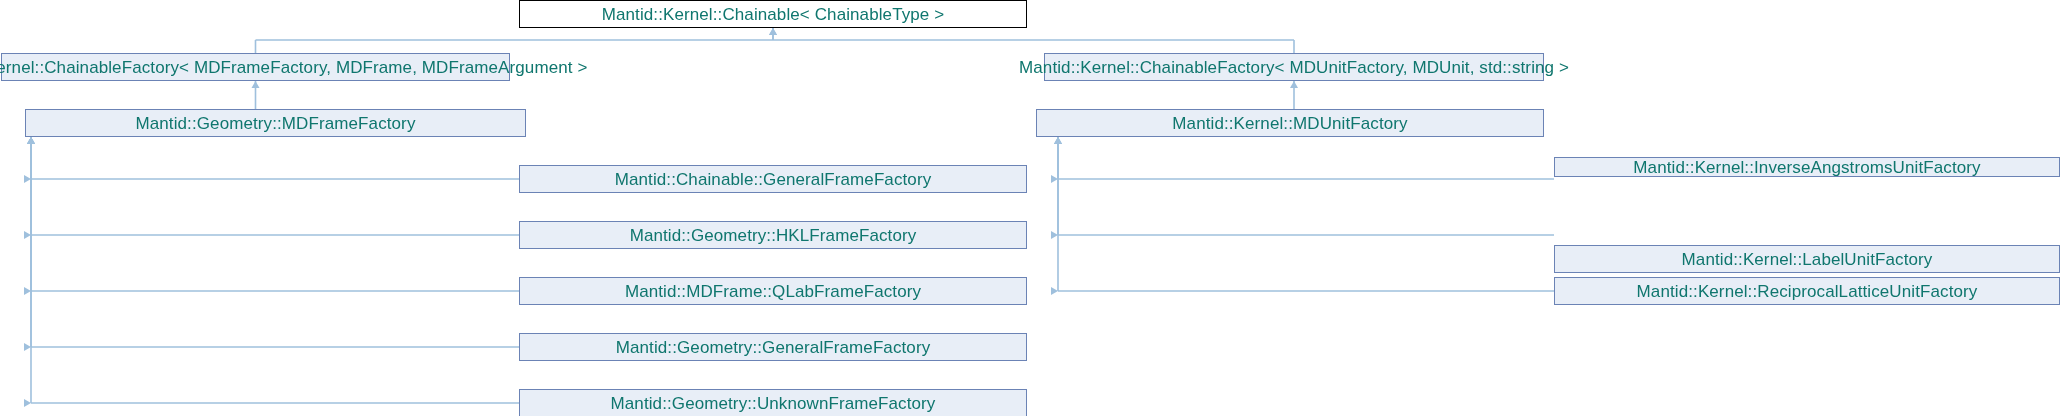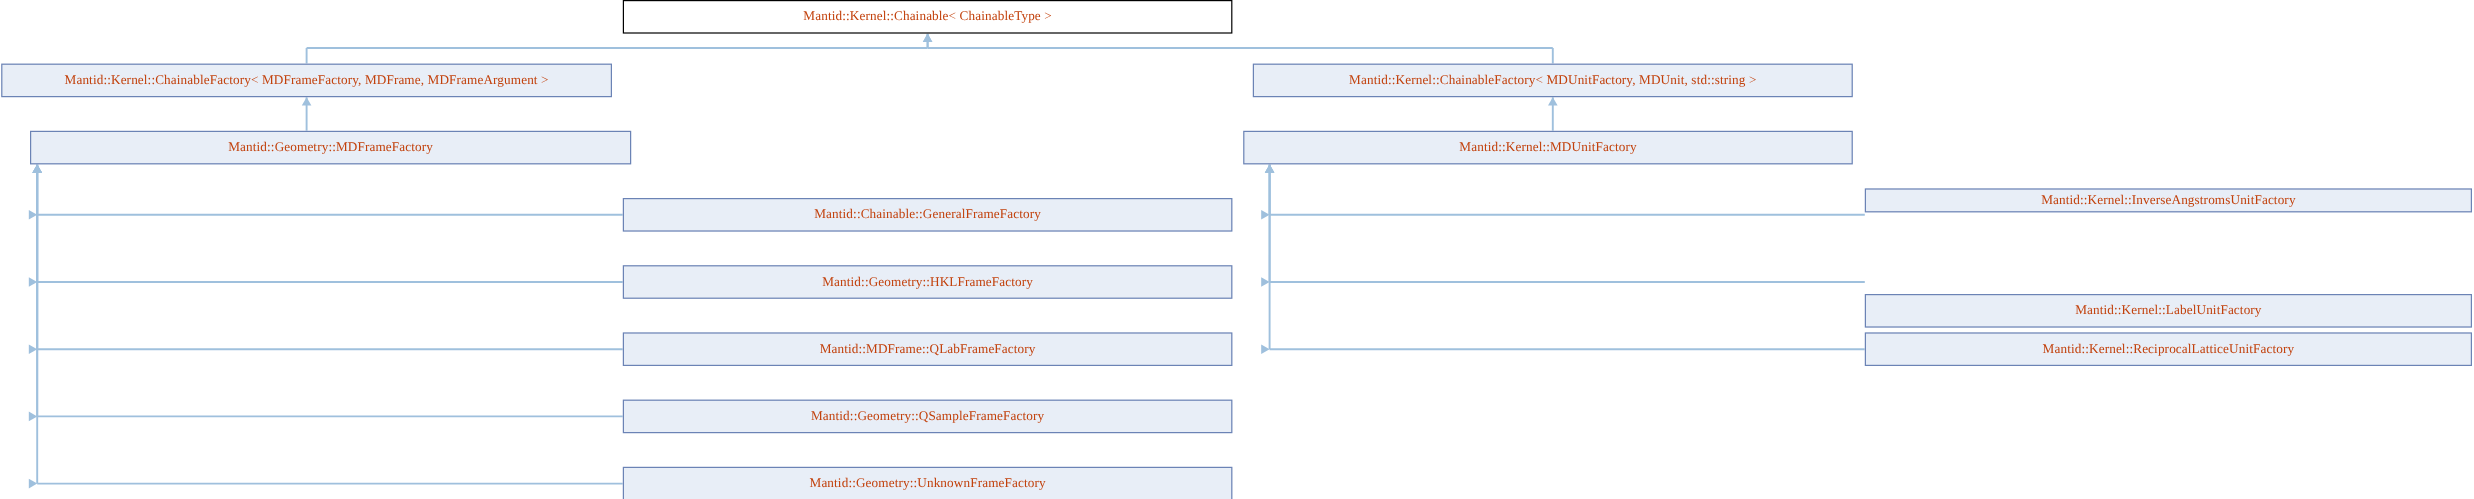--- a/index.html
+++ b/index.html
@@ -23,26 +23,25 @@
     height: 416px;
     pointer-events: none;
   }
   .node {
     position: absolute;
     box-sizing: border-box;
     display: flex;
     align-items: center;
     justify-content: center;
     text-align: center;
-    font-size: 11px;
+    font-size: 17px;
     line-height: 1;
-    color: #c2410c;
+    color: #0f766e;
     white-space: nowrap;
     letter-spacing: 0.1px;
-    font-family: Liberation Serif, serif;
   }
   .node-root {
     background: #ffffff;
     border: 1px solid #000000;
   }
   .node-class {
     background: #e8eef7;
     border: 1px solid #6b83b5;
   }
   .node-label {
@@ -134,20 +133,20 @@
       <div class="node node-class" style="left: 1554px; top: 221px; width: 506px; height: 28px; margin-top: 24px;">
         <span class="node-label">Mantid::Kernel::LabelUnitFactory</span>
       </div>
       <div class="node node-class" style="left: 519px; top: 277px; width: 508px; height: 28px;">
         <span class="node-label">Mantid::MDFrame::QLabFrameFactory</span>
       </div>
       <div class="node node-class" style="left: 1554px; top: 277px; width: 506px; height: 28px;">
         <span class="node-label">Mantid::Kernel::ReciprocalLatticeUnitFactory</span>
       </div>
       <div class="node node-class" style="left: 519px; top: 333px; width: 508px; height: 28px;">
-        <span class="node-label">Mantid::Geometry::QSampleFrameFactory</span>
+        <span class="node-label">Mantid::Geometry::GeneralFrameFactory</span>
       </div>
       <div class="node node-class" style="left: 519px; top: 389px; width: 508px; height: 28px;">
         <span class="node-label">Mantid::Geometry::UnknownFrameFactory</span>
       </div>
     </div>
 
 </div>
 
 </body></html>

